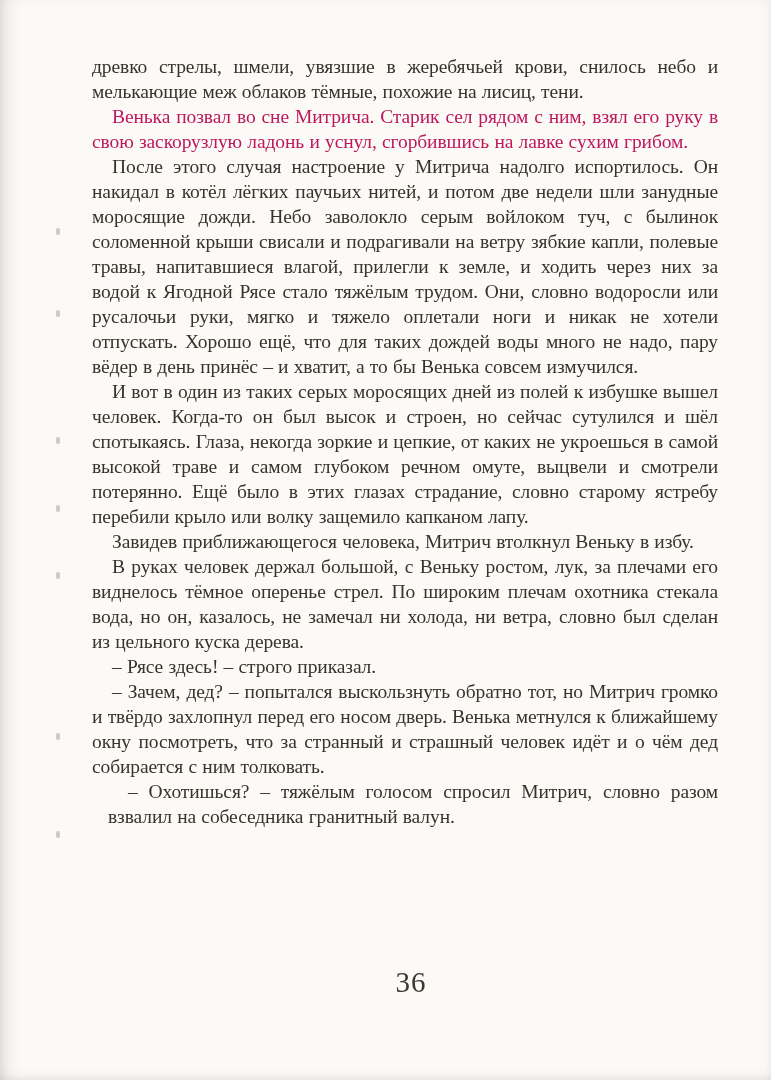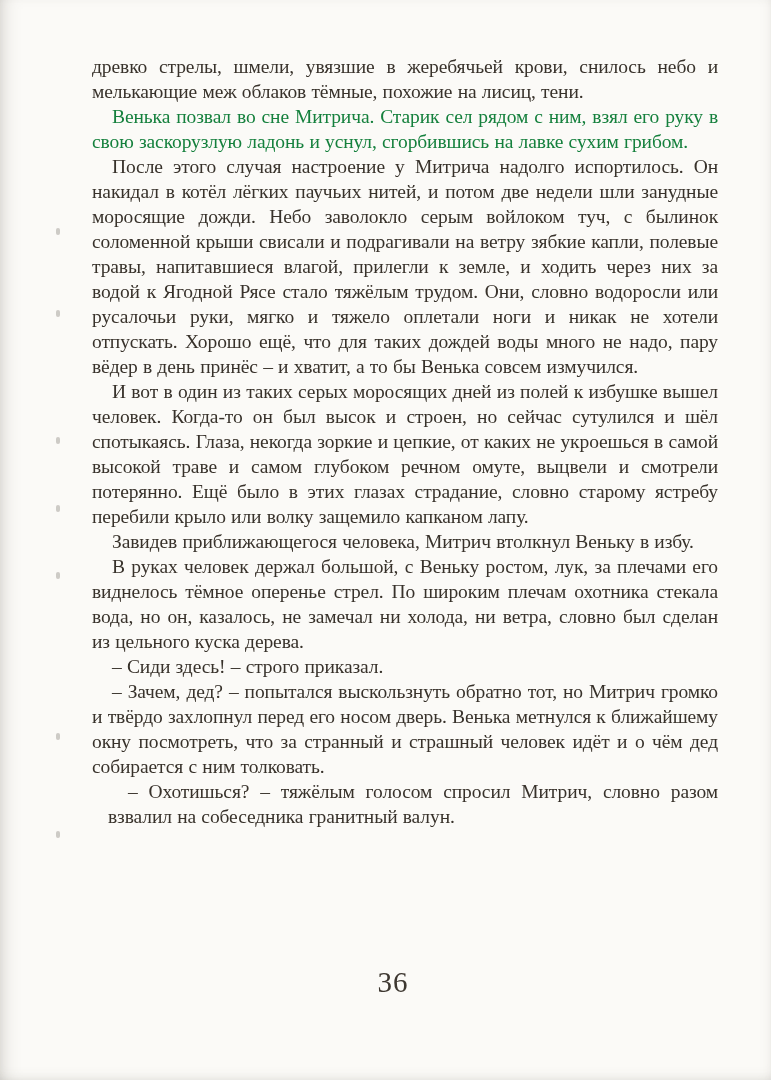--- a/index.html
+++ b/index.html
@@ -38,21 +38,21 @@
     letter-spacing: -0.1px;
     word-spacing: 0.5px;
     hyphens: auto;
     -webkit-hyphens: auto;
   }
   .para.indent {
     text-indent: 20px;
   }
   .page-number {
     position: absolute;
-    left: 80px;
+    left: 98px;
     width: 626px;
     top: 966px;
     text-align: center;
     font-size: 29px;
     color: #3d3730;
     letter-spacing: 1px;
   }
   
   .gutter-speck {
     position: absolute;
@@ -72,24 +72,24 @@
   <div class="gutter-speck" style="top:310px"></div>
   <div class="gutter-speck" style="top:437px"></div>
   <div class="gutter-speck" style="top:505px"></div>
   <div class="gutter-speck" style="top:572px"></div>
   <div class="gutter-speck" style="top:733px"></div>
   <div class="gutter-speck" style="top:831px"></div>
 
   <main class="text-col">
 
   <p class="para" lang="ru" style="color: rgb(56, 50, 43);">древко стрелы, шмели, увязшие в жеребячьей крови, снилось небо и мелькающие меж облаков тёмные, похожие на лисиц, тени.</p>
-      <p class="para indent" lang="ru" style="color: #15803d;">Венька позвал во сне Митрича. Старик сел рядом с ним, взял его руку в свою заскорузлую ладонь и уснул, сгорбившись на лавке сухим грибом.</p>
+      <p class="para indent" lang="ru" style="color: #be185d;">Венька позвал во сне Митрича. Старик сел рядом с ним, взял его руку в свою заскорузлую ладонь и уснул, сгорбившись на лавке сухим грибом.</p>
       <p class="para indent" lang="ru" style="color: rgb(56, 50, 43);">После этого случая настроение у Митрича надолго испортилось. Он накидал в котёл лёгких паучьих нитей, и потом две недели шли занудные моросящие дожди. Небо заволокло серым войлоком туч, с былинок соломенной крыши свисали и подрагивали на ветру зябкие капли, полевые травы, напитавшиеся влагой, прилегли к земле, и ходить через них за водой к Ягодной Рясе стало тяжёлым трудом. Они, словно водоросли или русалочьи руки, мягко и тяжело оплетали ноги и никак не хотели отпускать. Хорошо ещё, что для таких дождей воды много не надо, пару вёдер в день принёс – и хватит, а то бы Венька совсем измучился.</p>
       <p class="para indent" lang="ru" style="color: rgb(56, 50, 43);">И вот в один из таких серых моросящих дней из полей к избушке вышел человек. Когда-то он был высок и строен, но сейчас сутулился и шёл спотыкаясь. Глаза, некогда зоркие и цепкие, от каких не укроешься в самой высокой траве и самом глубоком речном омуте, выцвели и смотрели потерянно. Ещё было в этих глазах страдание, словно старому ястребу перебили крыло или волку защемило капканом лапу.</p>
       <p class="para indent" lang="ru" style="color: rgb(56, 50, 43);">Завидев приближающегося человека, Митрич втолкнул Веньку в избу.</p>
       <p class="para indent" lang="ru" style="color: rgb(56, 50, 43);">В руках человек держал большой, с Веньку ростом, лук, за плечами его виднелось тёмное оперенье стрел. По широким плечам охотника стекала вода, но он, казалось, не замечал ни холода, ни ветра, словно был сделан из цельного куска дерева.</p>
-      <p class="para indent" lang="ru" style="color: rgb(56, 50, 43);">– Сиди здесь! – строго приказал.</p>
+      <p class="para indent" lang="ru" style="color: rgb(56, 50, 43);">– Рясе здесь! – строго приказал.</p>
       <p class="para indent" lang="ru" style="color: rgb(56, 50, 43);">– Зачем, дед? – попытался выскользнуть обратно тот, но Митрич громко и твёрдо захлопнул перед его носом дверь. Венька метнулся к ближайшему окну посмотреть, что за странный и страшный человек идёт и о чём дед собирается с ним толковать.</p>
       <p class="para indent" lang="ru" style="color: rgb(56, 50, 43); margin-left: 16px;">– Охотишься? – тяжёлым голосом спросил Митрич, словно разом взвалил на собеседника гранитный валун.</p>
     </main>
 
   <div class="page-number">36</div>
 </div>
 
 </body></html>

